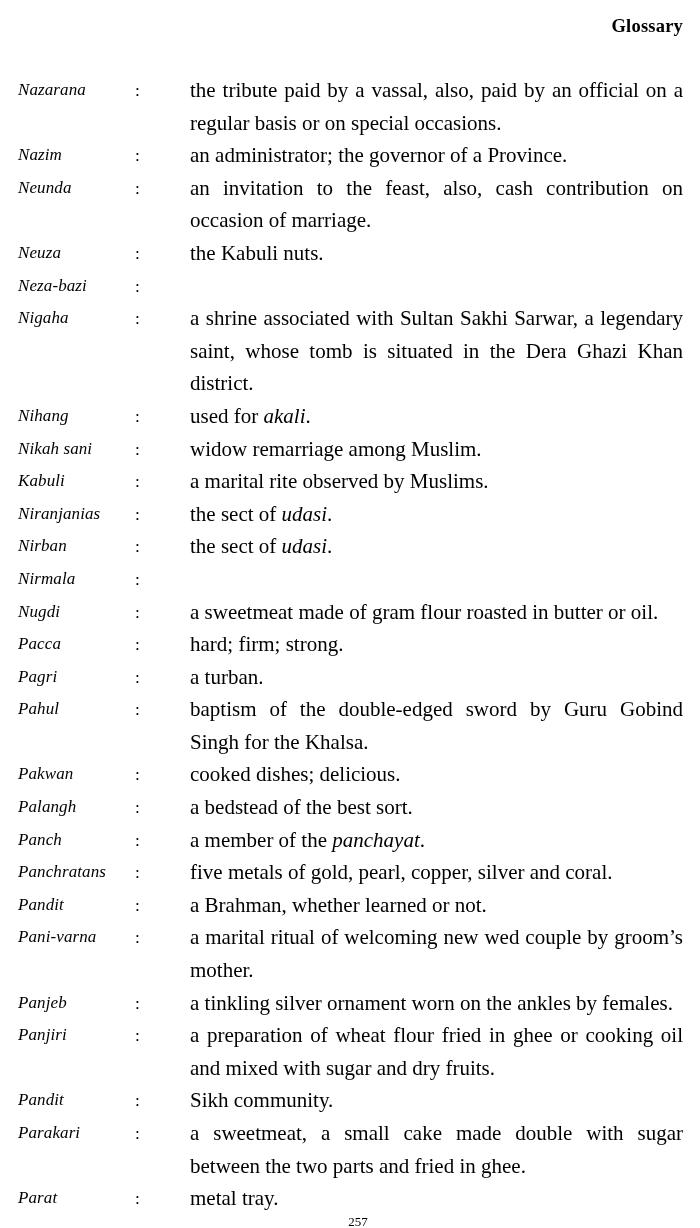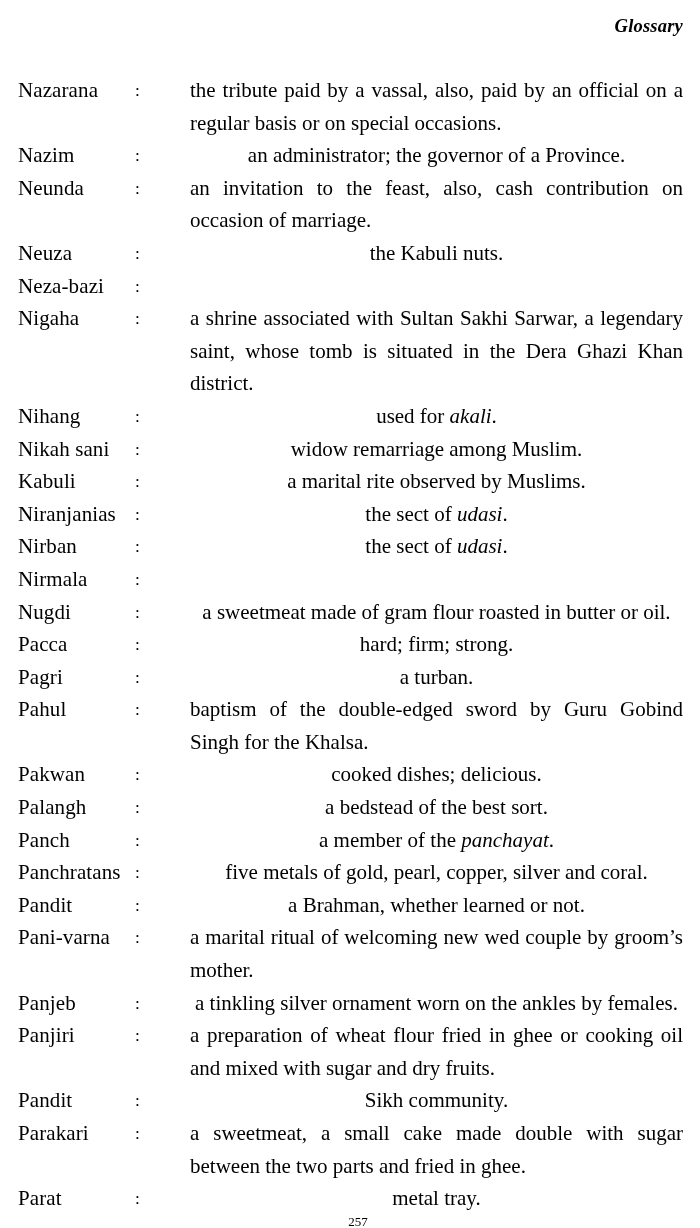--- a/index.html
+++ b/index.html
@@ -23,21 +23,20 @@
     box-sizing: border-box;
   }
 
   
   .header {
     position: absolute;
     top: 16px;
     left: 18px;
     right: 17px;
     text-align: right;
-    font-style: italic;
     font-weight: bold;
     font-size: 18.5px;
     letter-spacing: 0.2px;
   }
 
   
   .glossary {
     position: absolute;
     top: 74px;
     left: 18px;
@@ -46,21 +45,22 @@
 
   .entry {
     display: flex;
     align-items: flex-start;
     margin-bottom: 0px;
   }
 
   .term {
     flex: 0 0 117px;
     width: 117px;
-    font-size: 21px;
+    font-style: italic;
+    font-size: 17px;
     line-height: 32.6px;
     white-space: nowrap;
     letter-spacing: 0.1px;
   }
 
   .colon {
     flex: 0 0 55px;
     width: 55px;
     font-size: 17.4px;
     line-height: 32.6px;
@@ -70,21 +70,21 @@
     flex: 1 1 auto;
     font-size: 21px;
     line-height: 32.6px;
     text-align: justify;
     text-justify: inter-word;
     hyphens: none;
     font-family: Liberation Serif, serif;
   }
   
   .definition.single {
-    text-align: center;
+    text-align: left;
   }
 
   .definition i {
     font-style: italic;
   }
 
   
   .folio {
     position: absolute;
     left: 16px;

